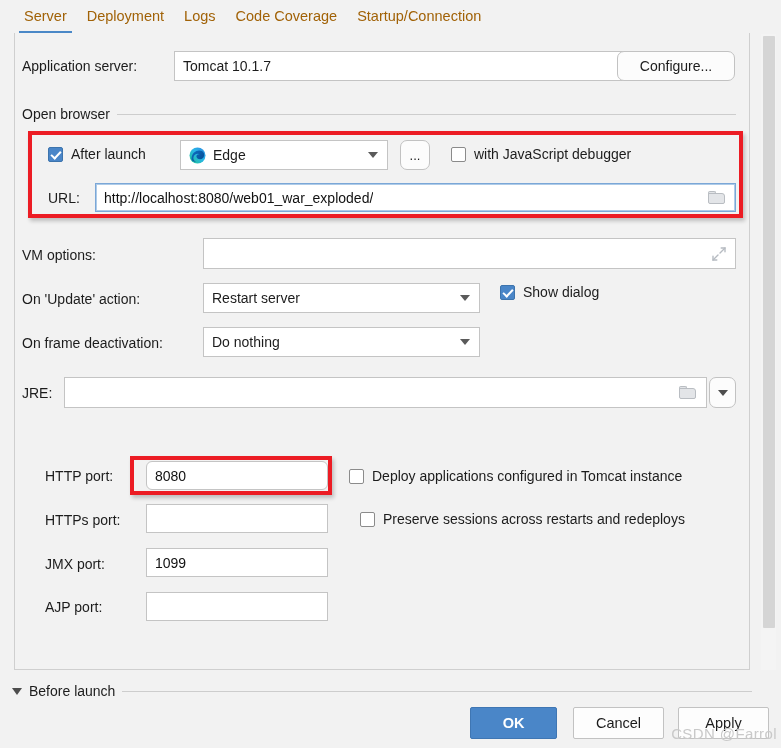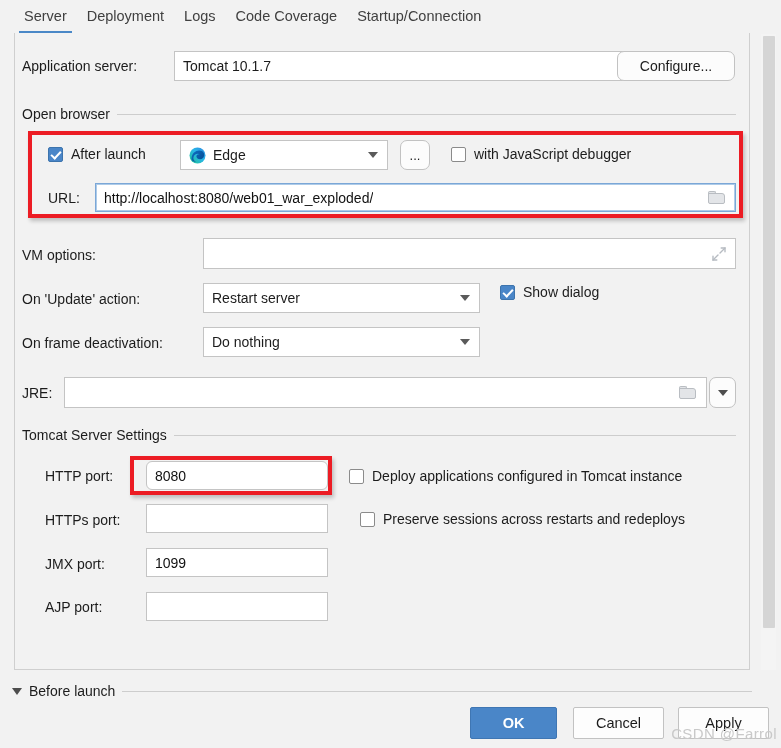--- a/index.html
+++ b/index.html
@@ -19,21 +19,21 @@
   .tabbar {
     position: absolute; left: 0; top: 0; width: 781px; height: 34px;
     background: #f2f2f2;
   }
   .tabs-inner { display: flex; align-items: center; height: 34px; padding-left: 14px; gap: 0px; }
   .tab {
     position: relative;
     height: 34px; line-height: 32px;
     padding: 0 10px;
     font-size: 14.5px;
-    color: #404040;
+    color: #a16207;
     white-space: nowrap;
     cursor: default;
   }
   .tab.active::after {
     content: "";
     position: absolute; left: 5px; right: 5px; bottom: 0;
     height: 3px; background: #4a88c7;
   }
 
   
@@ -293,24 +293,20 @@
     <span class="val"></span>
     <span class="folder" style="position:absolute; right:9px; top:8px;">
         <b></b>
         <i></i>
       </span>
   </div>
   <div class="btn" style="position:absolute; left:709px; top:377px; width:27px; height:31px;">
     <span style="width:0;height:0;border-left:5px solid transparent;border-right:5px solid transparent;border-top:6px solid #4d4d4d;"></span>
   </div>
 
-  <div class="sect" style="left:22px; top:427px; width:714px;">
-    <span class="t">Tomcat Server Settings</span>
-    <span class="ln" style="flex:1;"></span>
-  </div>
 
   <div class="lbl" style="position:absolute; left:45px; top:468px;">HTTP port:</div>
   <div class="field" style="position:absolute; left:146px; top:461px; width:182px; height:29px;border-radius:6px;">
     <span class="val">8080</span>
   </div>
   <div class="redbox" style="left:130px; top:456px; width:202px; height:39px;"></div>
 
   <div class="chk-row" style="left:349px; top:468px;">
     <span class="cb"></span>
     <span class="lbl">Deploy applications configured in Tomcat instance</span>

